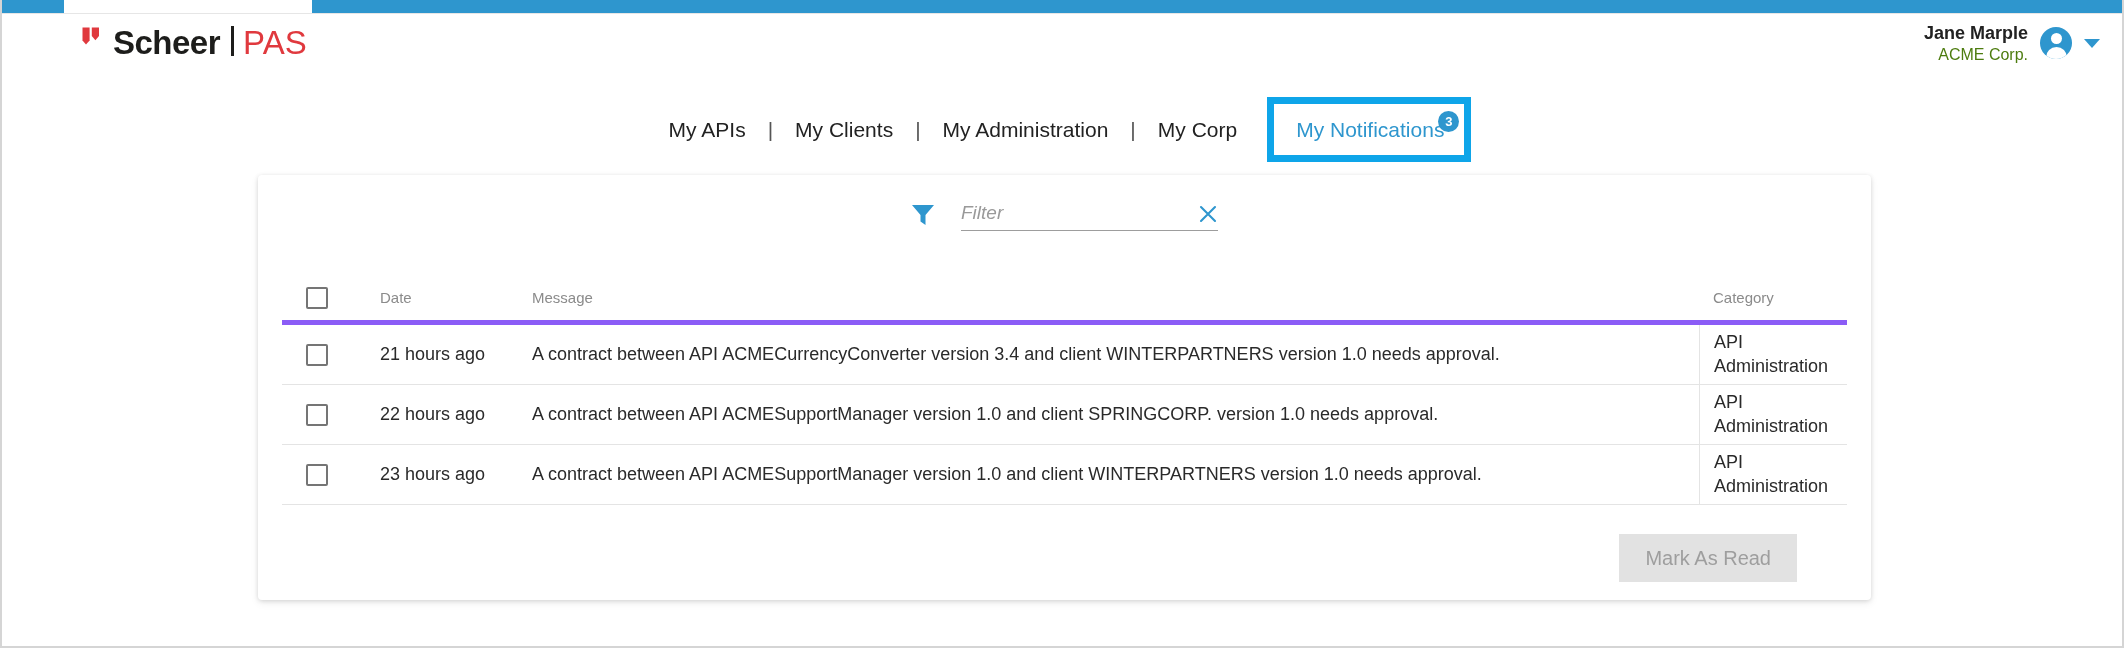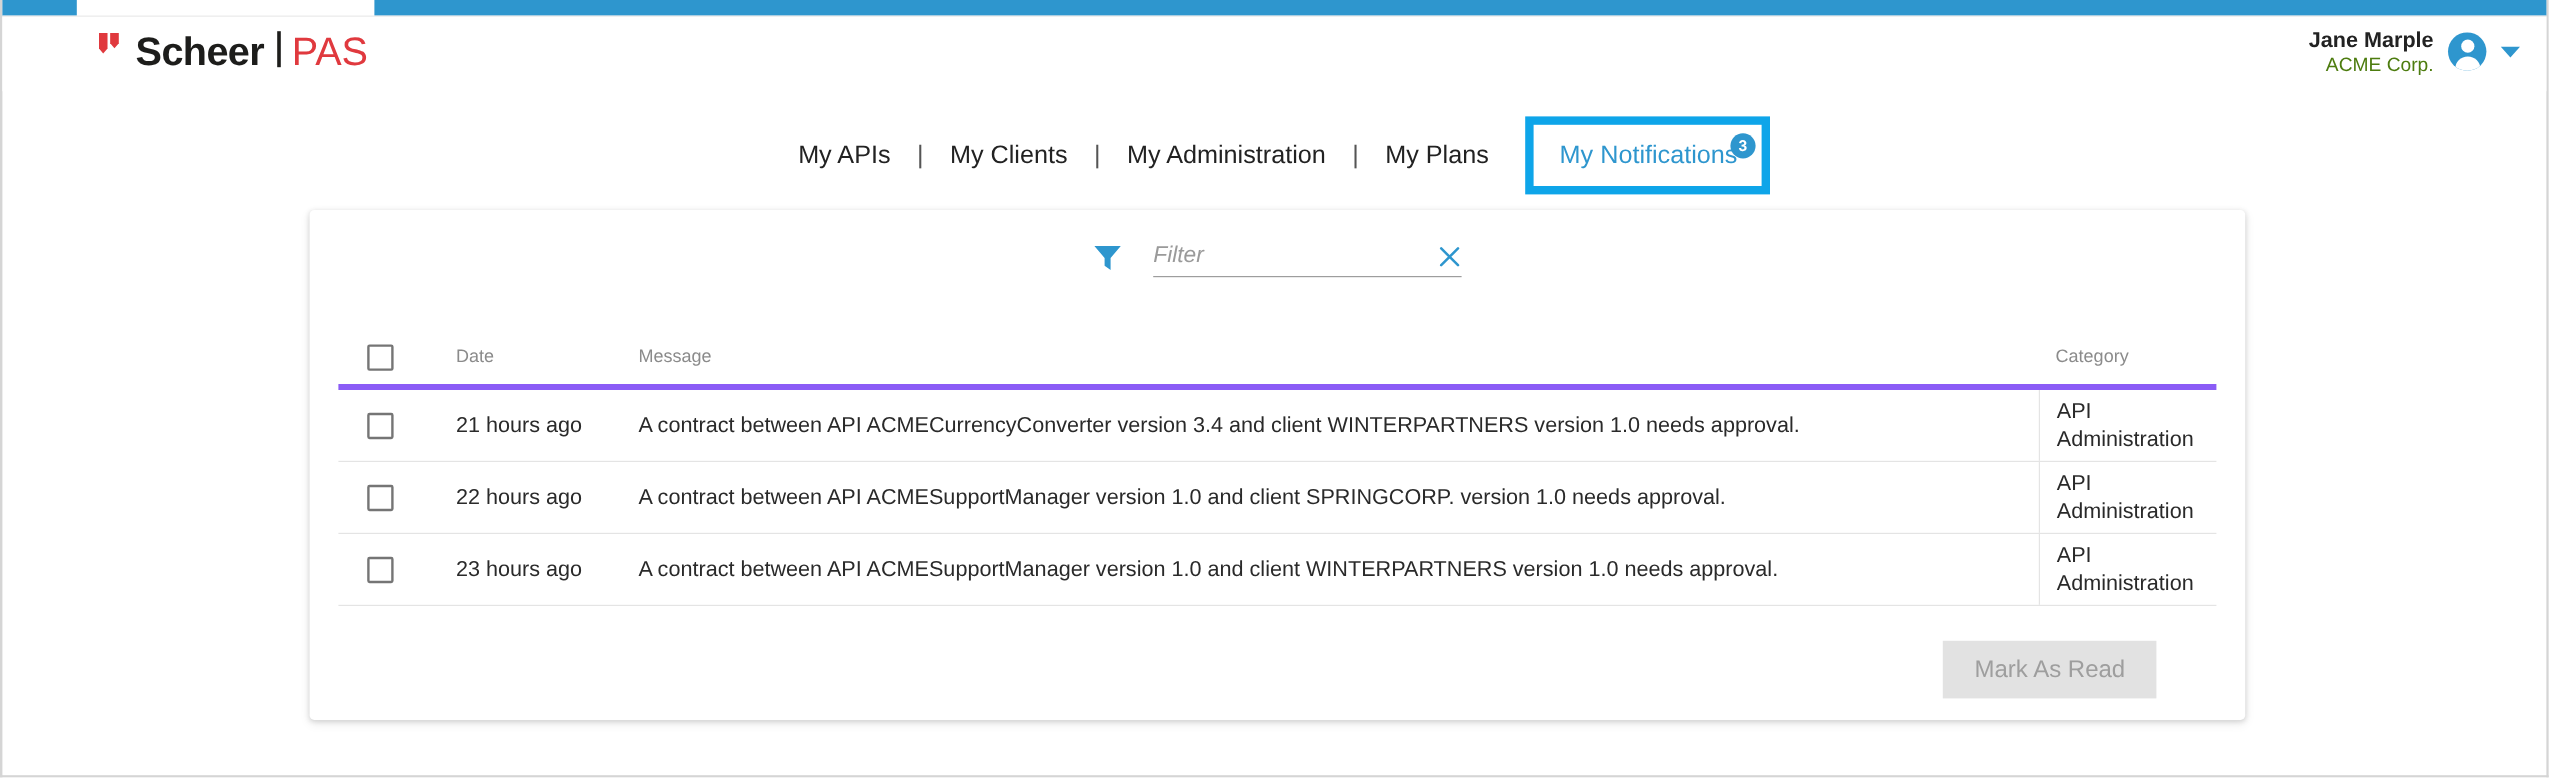--- a/index.html
+++ b/index.html
@@ -368,21 +368,21 @@
 
   <div class="nav">
     <div class="nav-inner">
 
       <span class="nav-item">My APIs</span>
       <span class="nav-sep">|</span>
       <span class="nav-item">My Clients</span>
       <span class="nav-sep">|</span>
       <span class="nav-item">My Administration</span>
       <span class="nav-sep">|</span>
-      <span class="nav-item">My Plans</span>
+      <span class="nav-item">My Corp</span>
 
       <span class="nav-item-active">
         <span class="nav-label">My Notifications</span>
         <span class="nav-badge">3</span>
       </span>
 
     </div>
   </div>
 
   <div class="card">

